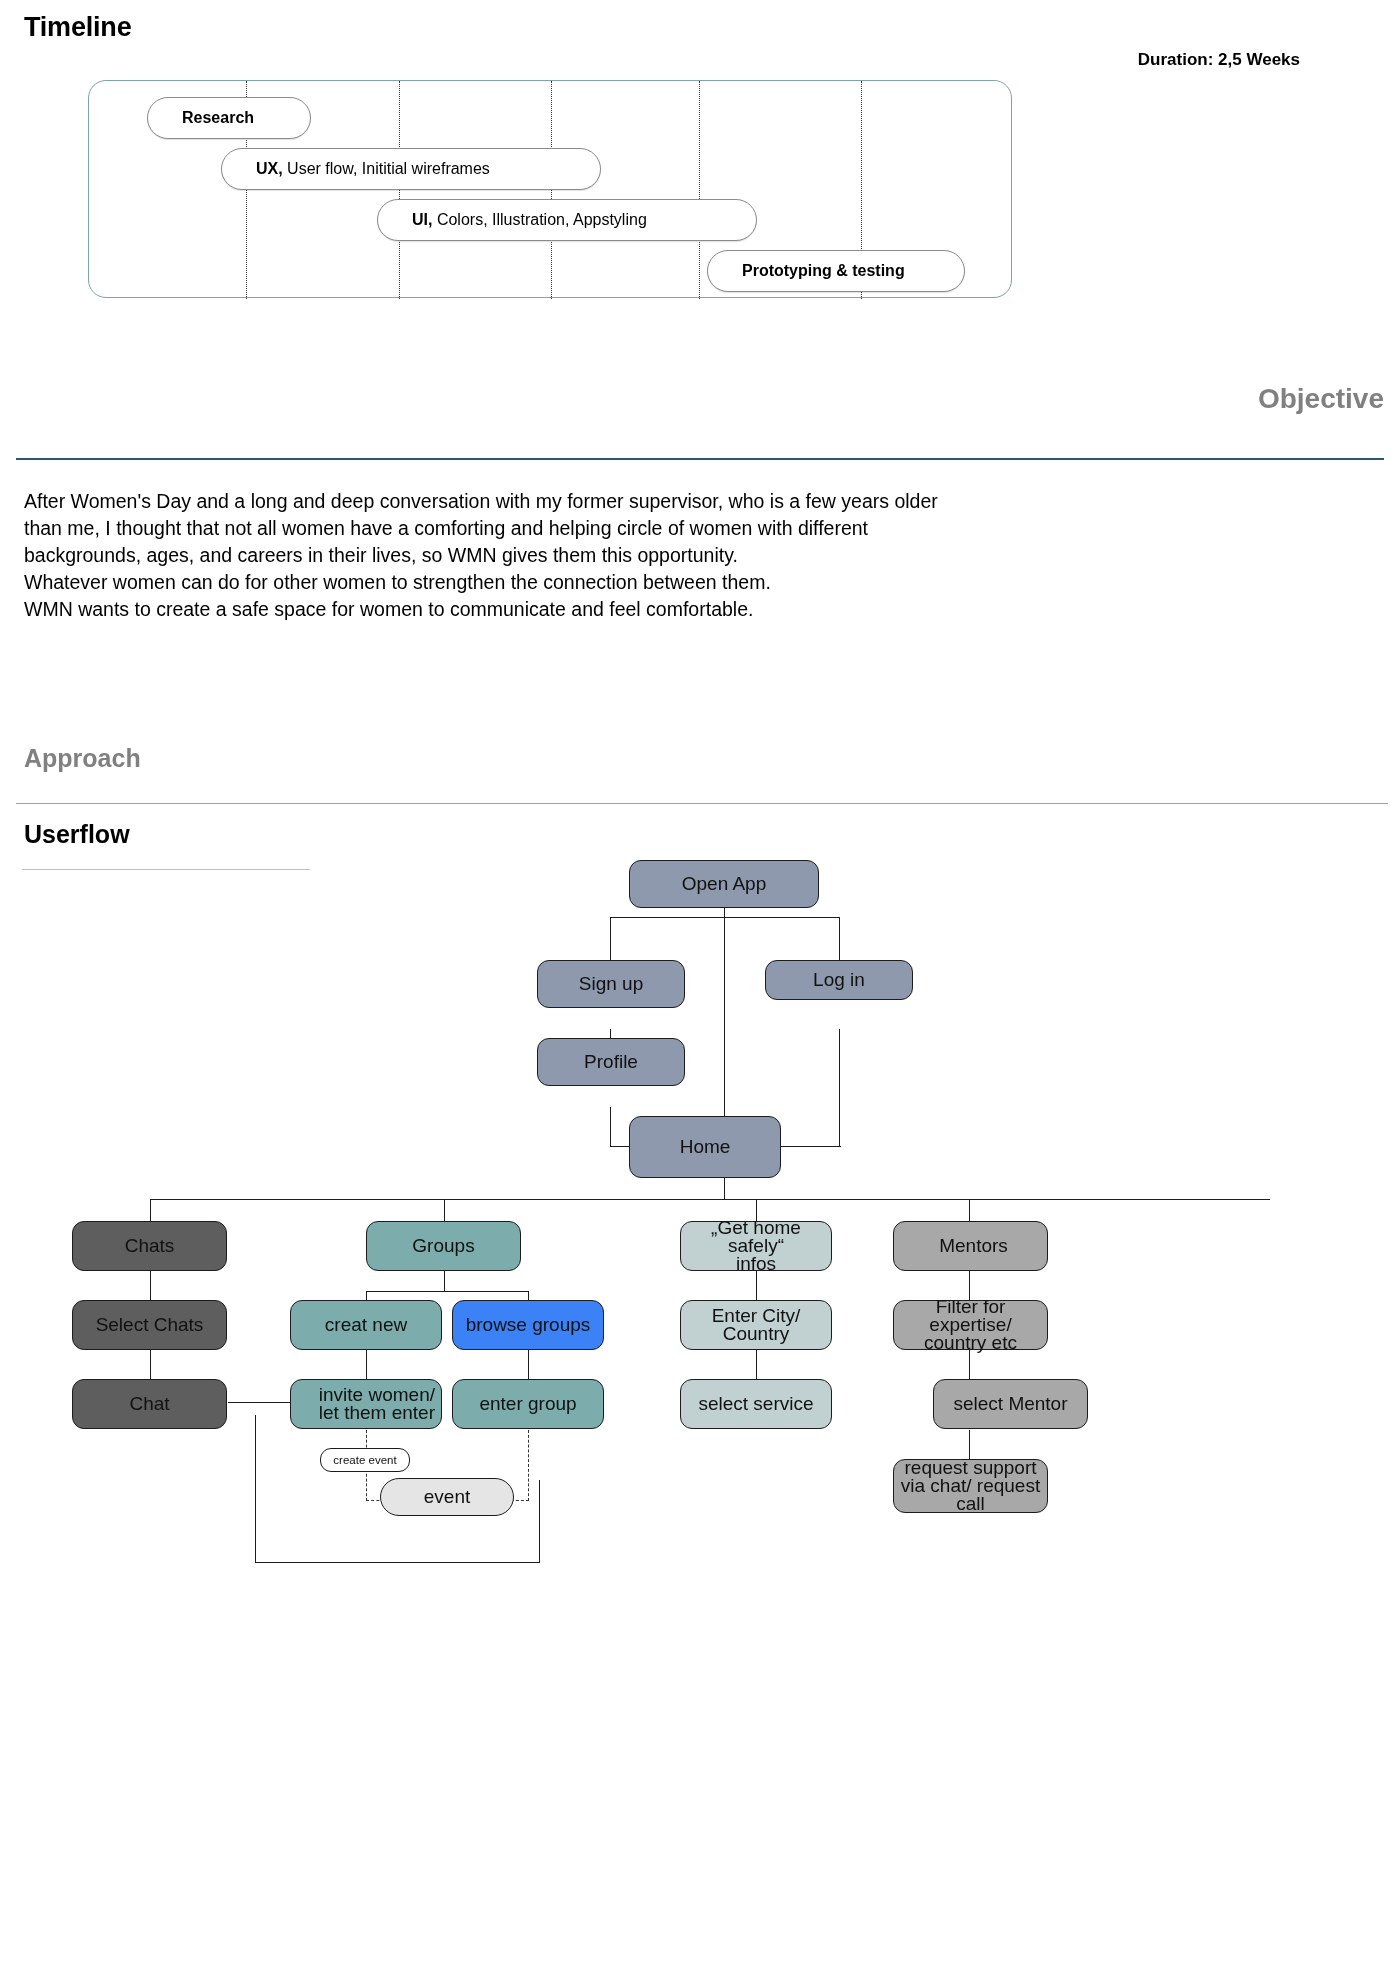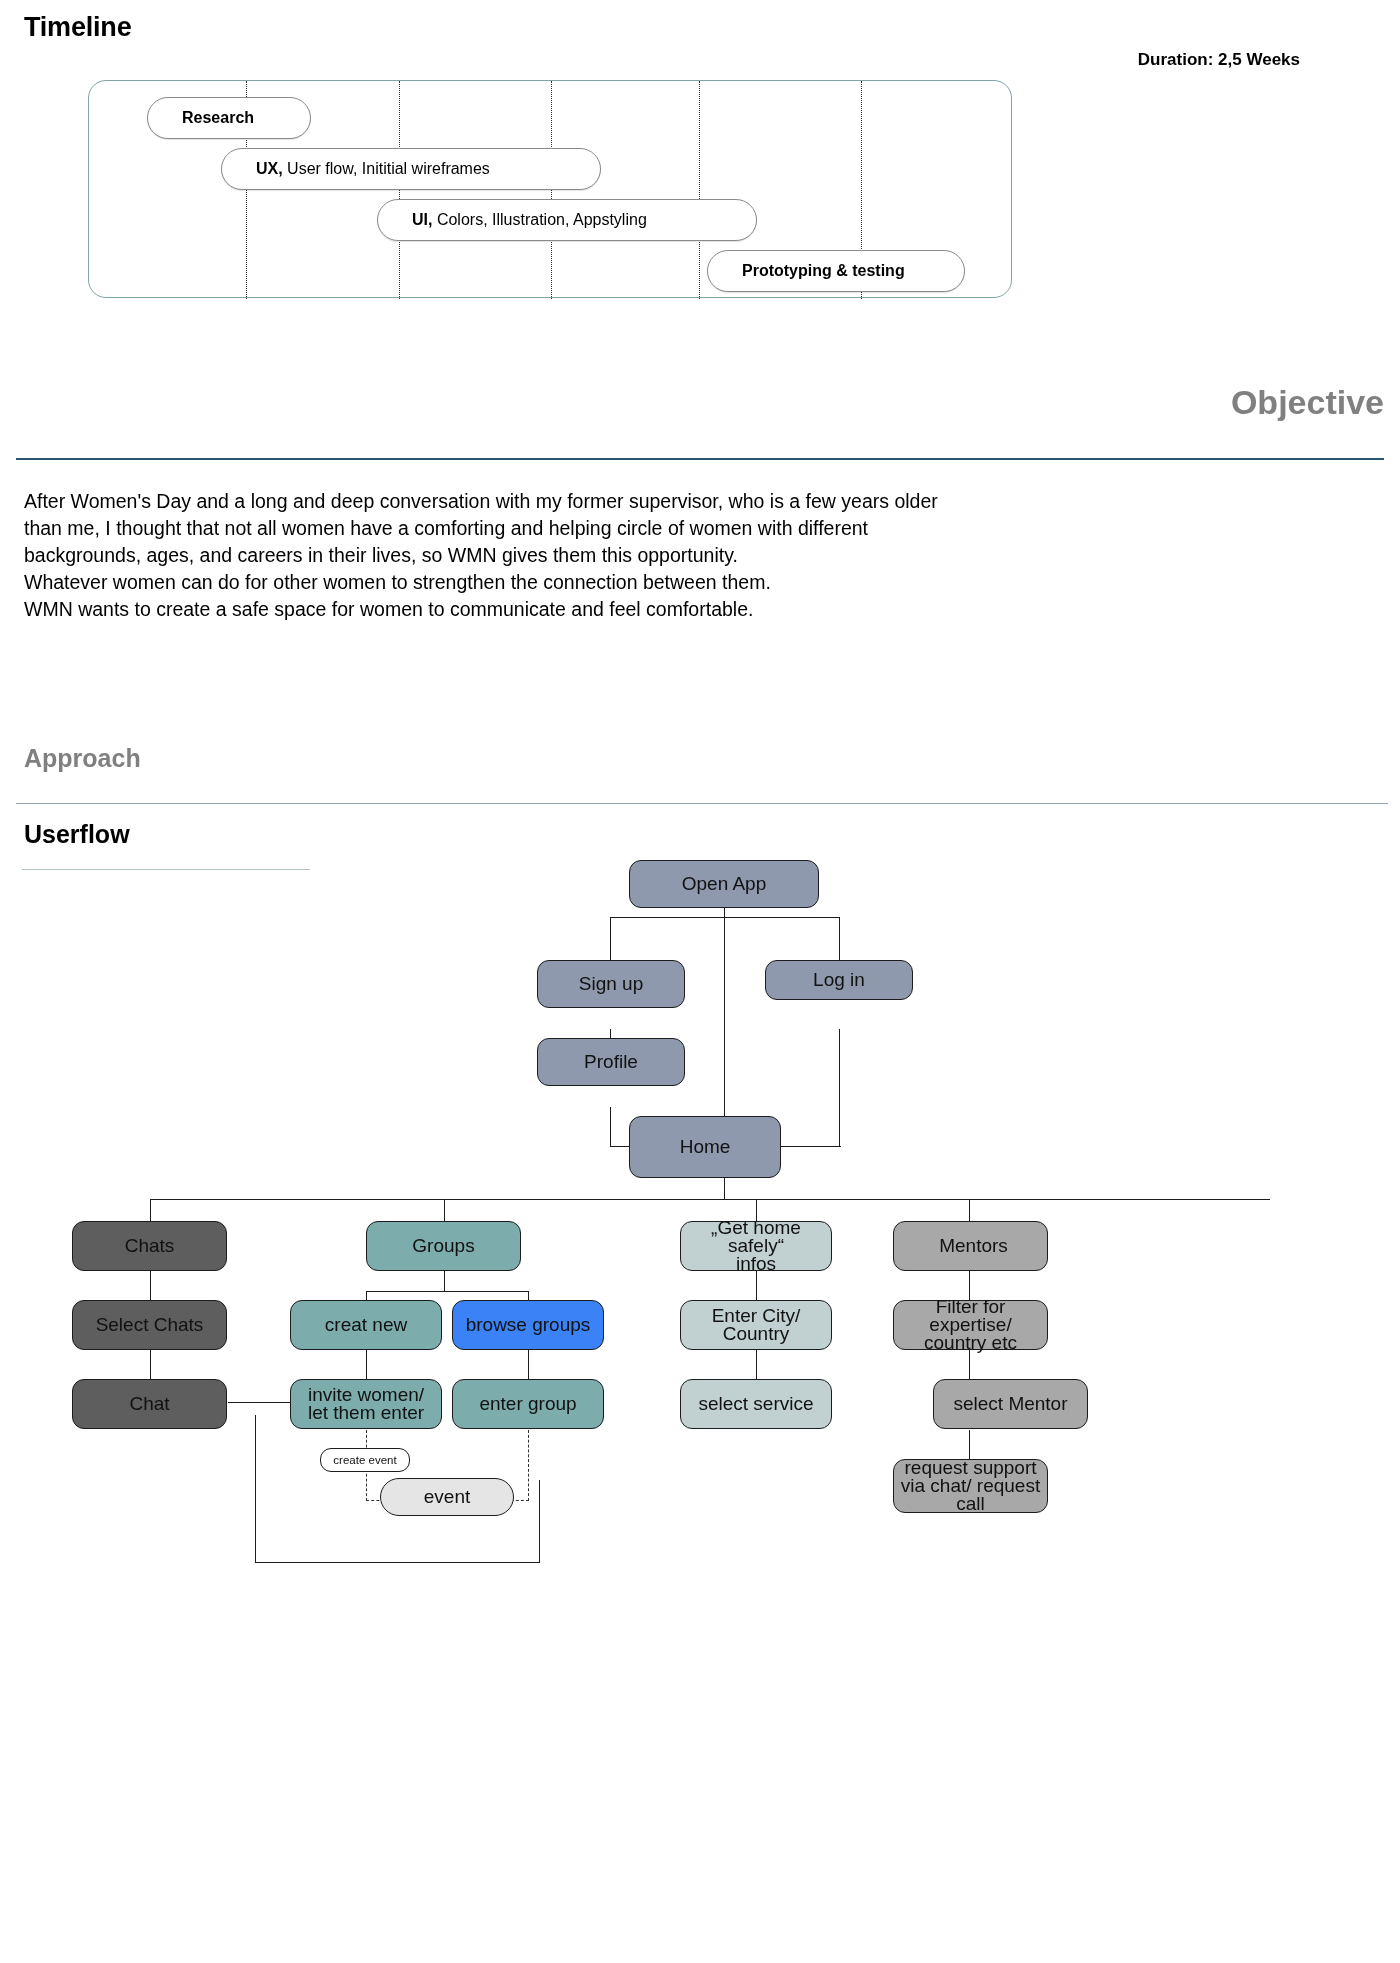--- a/index.html
+++ b/index.html
@@ -37,21 +37,21 @@
     display:flex; align-items:center;
     box-shadow:0 1px 1px rgba(0,0,0,0.12);
     font-size:16px; white-space:nowrap;
   }
   .tl-bar .lbl { padding-left:34px; }
   .tl-bar .lbl b { font-weight:bold; }
 
   
   #objective-heading {
     position:absolute; right:16px; top:383px;
-    font-size:34px; font-weight:bold; color:#808080;
+    font-size:28px; font-weight:bold; color:#808080;
   }
   #objective-rule {
     position:absolute; left:16px; top:458px; width:1368px; height:0;
     border-top:2.5px solid #2b5571;
   }
   #objective-body {
     position:absolute; left:24px; top:488px; width:1340px;
     font-size:19.5px; line-height:27px; color:#000;
     white-space:pre-line;
   }
@@ -219,21 +219,21 @@
 
   <div class="node" style="left:366px; top:381px; width:155px; height:50px; background:#7dacac;">
     <span>Groups</span>
   </div>
   <div class="node" style="left:290px; top:460px; width:152px; height:50px; background:#7dacac;">
     <span>creat new</span>
   </div>
   <div class="node" style="left:452px; top:460px; width:152px; height:50px; background:#3b82f6;">
     <span>browse groups</span>
   </div>
-  <div class="node" style="left:290px; top:539px; width:152px; height:50px; background:#7dacac; white-space:pre-line;">
+  <div class="node" style="left:290px; top:539px; width:152px; height:50px; background:#7dacac; white-space:pre-line;justify-content:flex-end;">
     <span>invite women/
 let them enter</span>
   </div>
   <div class="node" style="left:452px; top:539px; width:152px; height:50px; background:#7dacac;text-align:right;">
     <span>enter group</span>
   </div>
   <div class="node small rounded-pill" style="left:320px; top:608px; width:90px; height:24px; background:#ffffff;">
     <span>create event</span>
   </div>
   <div class="node rounded-pill" style="left:380px; top:638px; width:134px; height:38px; background:#e5e5e5;justify-content:center;">

